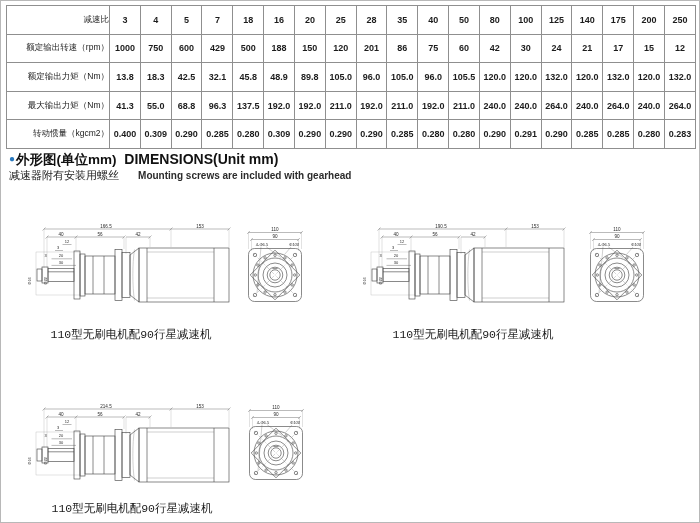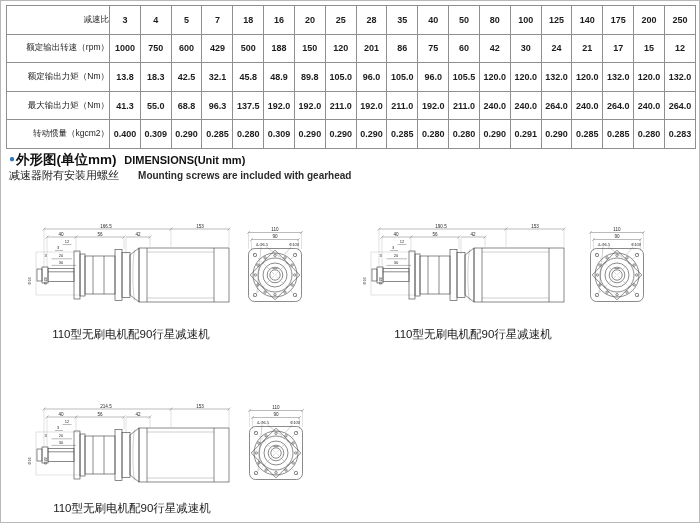--- a/index.html
+++ b/index.html
@@ -10,37 +10,37 @@
   table.spec{position:absolute;left:5px;top:4px;width:690px;height:143px;border-collapse:collapse;
              table-layout:fixed;font-size:9px;color:#1c1c1c;}
   table.spec tr{height:28.6px;}
   table.spec td{border:1px solid #8f8f8f;text-align:center;padding:0;overflow:hidden;
                 white-space:nowrap;font-weight:600;}
   table.spec td.rowlabel{text-align:right;padding-left:12px;width:90px;font-size:8.5px;font-weight:400;}
 
   
   .sec-head{position:absolute;left:8px;top:150px;font-size:13.5px;font-weight:bold;color:#111;}
   .sec-head .bullet{color:#2878be;font-size:10px;vertical-align:2px;margin-right:1px;}
-  .sec-head .en{font-size:11px;margin-left:4px;}
+  .sec-head .en{font-size:14px;margin-left:4px;}
   .sec-note{position:absolute;left:8px;top:167px;font-size:11px;color:#222;}
   .sec-note .en{font-size:10px;font-weight:bold;margin-left:16px;color:#2b2b2b;}
 
   
   svg.dwg{position:absolute;overflow:visible;}
   .ln{stroke:#4c4c4c;stroke-width:.65;fill:none;}
   .rj{stroke-linejoin:round;}
   .dl{stroke:#666;stroke-width:.45;fill:none;}
   .ext{stroke:#ababab;stroke-width:.35;fill:none;}
   .thin{stroke:#777;stroke-width:.35;fill:none;}
   .cl{stroke:#8a8a8a;stroke-width:.35;fill:none;stroke-dasharray:3.5 1.2 .7 1.2;}
   text.dim{font-family:"Liberation Sans",sans-serif;font-size:4.6px;fill:#2a2a2a;text-anchor:middle;}
   text.dim.s{font-size:4px;}
   text.dim.it{font-style:italic;}
 
-  .caption{position:absolute;width:260px;text-align:center;font-family:Liberation Sans, sans-serif;
+  .caption{position:absolute;width:260px;text-align:center;font-family:Liberation Mono, monospace;
            font-size:11.5px;color:#1a1a1a;}
 </style>
 </head>
 <body>
 
 <div class="page">
 
   <table class="spec">
     <tbody>
         <tr>

